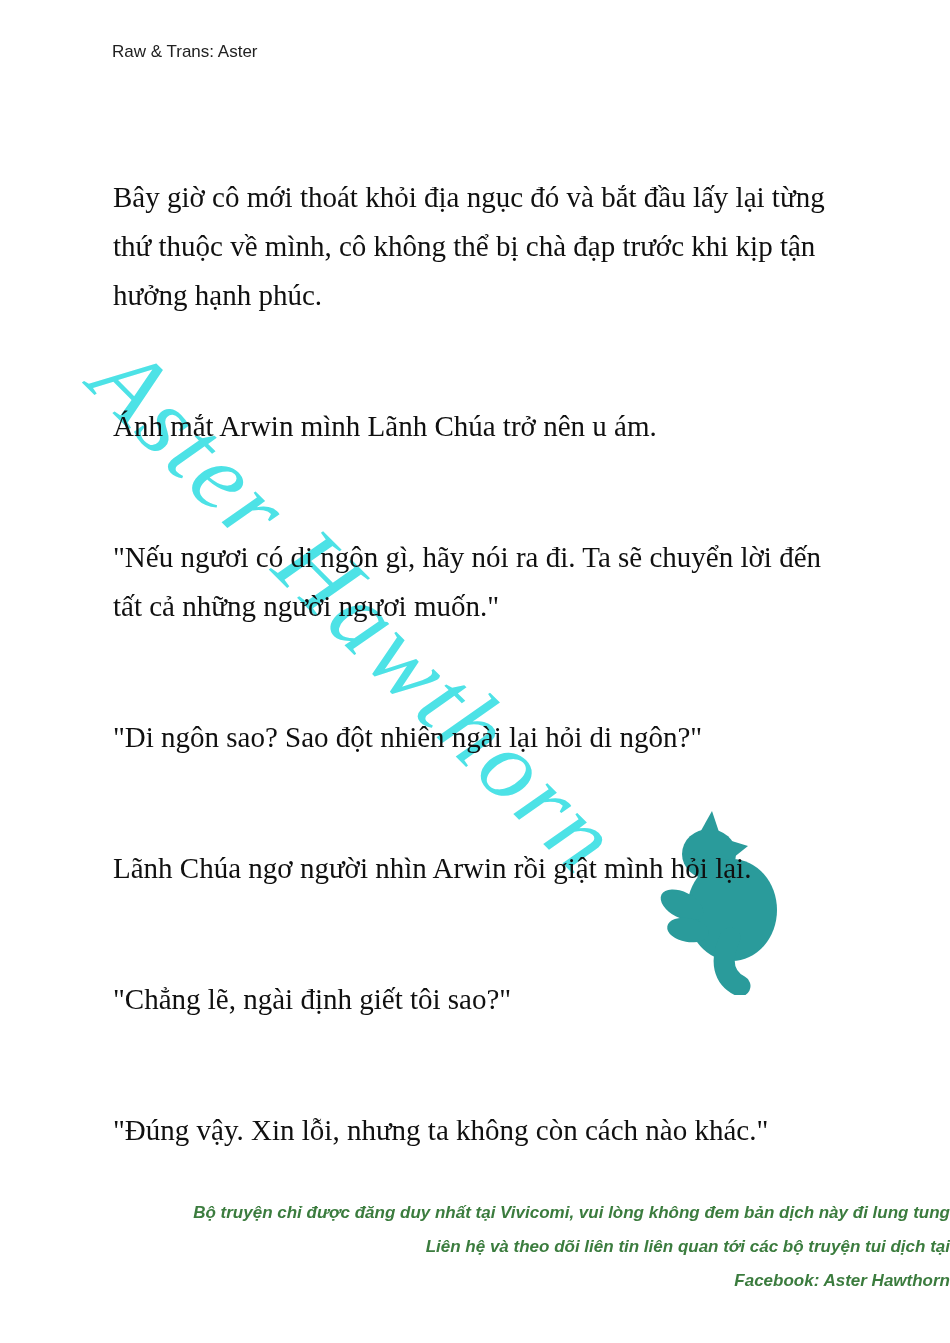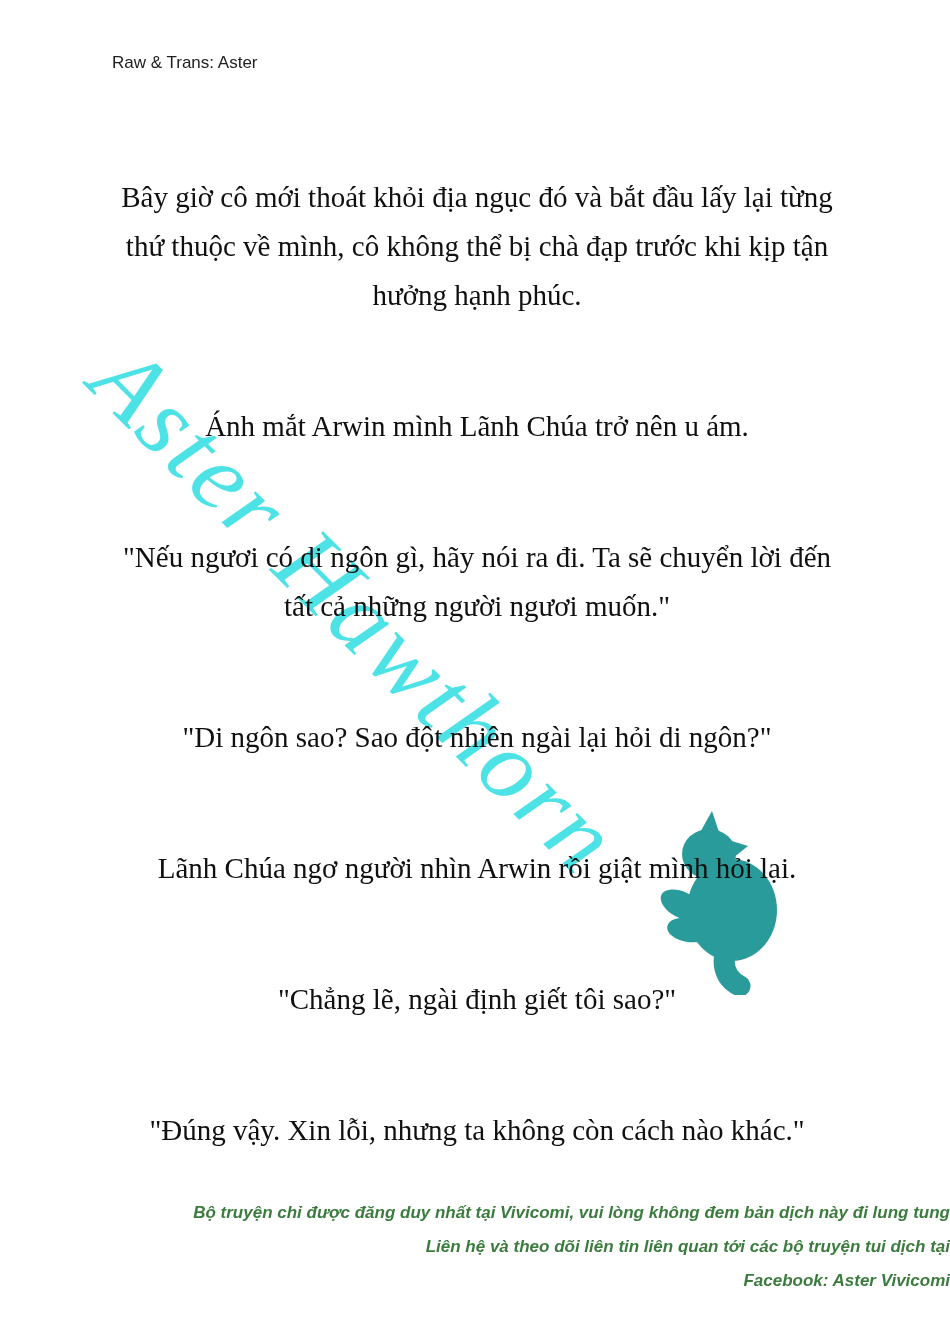--- a/index.html
+++ b/index.html
@@ -14,21 +14,21 @@
     overflow: hidden;
     font-family: "Liberation Serif", serif;
   }
   .page {
     position: absolute;
     inset: 0;
     background: #ffffff;
   }
   .credit {
     position: absolute;
-    top: 53px;
+    top: 42px;
     left: 112px;
     font-family: "Liberation Sans", sans-serif;
     font-size: 17px;
     color: #212121;
     z-index: 4;
   }
   .watermark {
     position: absolute;
     left: 150px;
     top: 322px;
@@ -53,21 +53,20 @@
   }
   .content {
     position: absolute;
     top: 173px;
     left: 113px;
     width: 728px;
     font-size: 29px;
     line-height: 49px;
     color: #101010;
     z-index: 3;
-    text-align: center;
   }
   .content p {
     margin: 0 0 82px 0;
   }
   .footer {
     position: absolute;
     top: 1196px;
     left: 0;
     width: 950px;
     text-align: right;
@@ -124,17 +123,17 @@
     <p>"Nếu ngươi có di ngôn gì, hãy nói ra đi. Ta sẽ chuyển lời đến tất cả những người ngươi muốn."</p>
     <p>"Di ngôn sao? Sao đột nhiên ngài lại hỏi di ngôn?"</p>
     <p>Lãnh Chúa ngơ người nhìn Arwin rồi giật mình hỏi lại.</p>
     <p>"Chẳng lẽ, ngài định giết tôi sao?"</p>
     <p>"Đúng vậy. Xin lỗi, nhưng ta không còn cách nào khác."</p>
   </div>
 
   <div class="footer">
     <div>Bộ truyện chỉ được đăng duy nhất tại Vivicomi, vui lòng không đem bản dịch này đi lung tung</div>
     <div>Liên hệ và theo dõi liên tin liên quan tới các bộ truyện tui dịch tại</div>
-    <div>Facebook: Aster Vivicomi</div>
+    <div>Facebook: Aster Hawthorn</div>
   </div>
 
 
 </div>
 
 </body></html>

